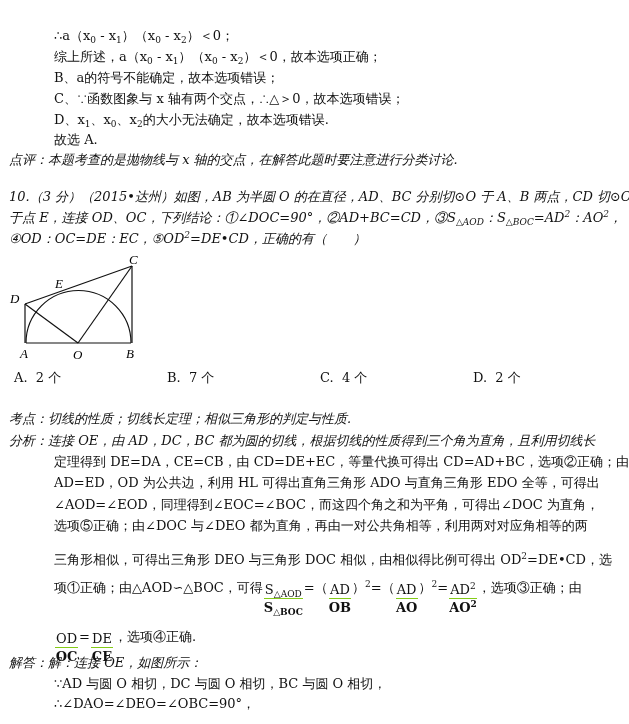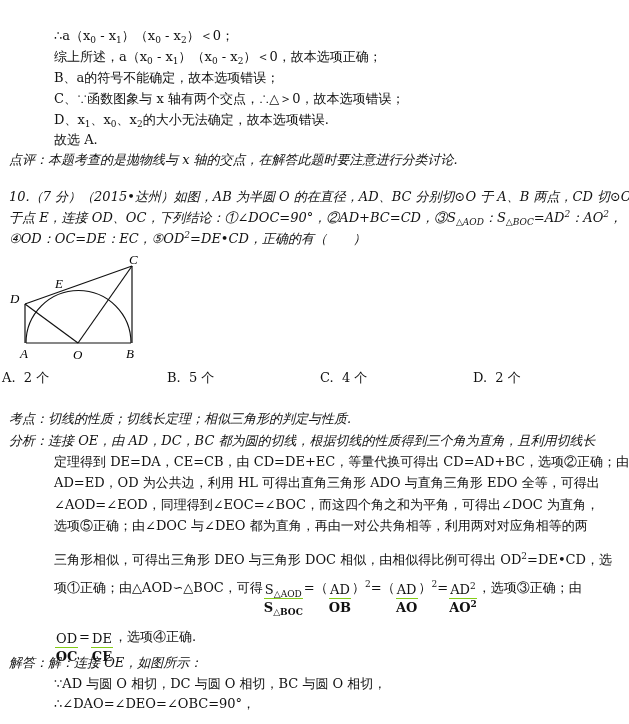--- a/index.html
+++ b/index.html
@@ -25,21 +25,21 @@
 
 <div class="line ind" style="top:69px">B、a的符号不能确定，故本选项错误；</div>
 <div class="line ind" style="top:90px">C、∵函数图象与 x 轴有两个交点，∴△＞0，故本选项错误；</div>
 
 <div class="line ind" style="top:111px"><span>D、x</span><sub>1</sub><span>、x</span><sub>0</sub><span>、x</span><sub>2</sub><span>的大小无法确定，故本选项错误.</span></div>
 
 <div class="line ind" style="top:131px">故选 A.</div>
 
 <div class="line lbl" style="top:151px"><span>点评：</span><span>本题考查的是抛物线与 x 轴的交点，在解答此题时要注意进行分类讨论.</span></div>
 
-<div class="line lbl" style="top:188px"><span>10.</span><span>（7 分）</span><span>（2015•达州）</span><span>如图，AB 为半圆 O 的在直径，AD、BC 分别切⊙O 于 A、B 两点，CD 切⊙O</span></div>
+<div class="line lbl" style="top:188px"><span>10.</span><span>（3 分）</span><span>（2015•达州）</span><span>如图，AB 为半圆 O 的在直径，AD、BC 分别切⊙O 于 A、B 两点，CD 切⊙O</span></div>
 
 <div class="line lbl" style="top:209px"><span>于点 E，连接 OD、OC，下列结论：①∠DOC=90°，②AD+BC=CD，③S</span><sub>△AOD</sub><span>：S</span><sub>△BOC</sub><span>=AD</span><sup>2</sup><span>：AO</span><sup>2</sup><span>，</span></div>
 
 <div class="line lbl" style="top:230px"><span>④OD：OC=DE：EC，⑤OD</span><sup>2</sup><span>=DE•CD，正确的有（　　）</span></div>
 
 <svg style="position:absolute;left:0;top:245px" width="160" height="120" viewBox="0 245 160 120">
   <g stroke="#111" stroke-width="1.2" fill="none">
     <line x1="26" y1="343" x2="131" y2="343"></line>
     <path d="M 26 343 A 52.5 52.5 0 0 1 131 343"></path>
     <line x1="25" y1="343" x2="25" y2="304"></line>
@@ -49,22 +49,22 @@
     <line x1="78" y1="343" x2="132" y2="266"></line>
   </g>
   <text x="129" y="264">C</text>
   <text x="55" y="288">E</text>
   <text x="10" y="303">D</text>
   <text x="20" y="358">A</text>
   <text x="73" y="359">O</text>
   <text x="126" y="358">B</text>
 </svg>
 
-<div class="choice" style="left:2px"><span>A.</span>&nbsp;&nbsp;<span>2 个</span></div>
-<div class="choice" style="left:167px"><span>B.</span>&nbsp;&nbsp;<span>5 个</span></div>
+<div class="choice" style="left:14px"><span>A.</span>&nbsp;&nbsp;<span>2 个</span></div>
+<div class="choice" style="left:167px"><span>B.</span>&nbsp;&nbsp;<span>7 个</span></div>
 <div class="choice" style="left:320px"><span>C.</span>&nbsp;&nbsp;<span>4 个</span></div>
 <div class="choice" style="left:473px"><span>D.</span>&nbsp;&nbsp;<span>2 个</span></div>
 
 <div class="line lbl" style="top:410px"><span>考点：</span><span>切线的性质；切线长定理；相似三角形的判定与性质.</span></div>
 
 <div class="line lbl" style="top:432px"><span>分析：</span><span>连接 OE，由 AD，DC，BC 都为圆的切线，根据切线的性质得到三个角为直角，且利用切线长</span></div>
 <div class="line ind" style="top:453px">定理得到 DE=DA，CE=CB，由 CD=DE+EC，等量代换可得出 CD=AD+BC，选项②正确；由</div>
 <div class="line ind" style="top:474px">AD=ED，OD 为公共边，利用 HL 可得出直角三角形 ADO 与直角三角形 EDO 全等，可得出</div>
 <div class="line ind" style="top:496px">∠AOD=∠EOD，同理得到∠EOC=∠BOC，而这四个角之和为平角，可得出∠DOC 为直角，</div>
 <div class="line ind" style="top:517px">选项⑤正确；由∠DOC 与∠DEO 都为直角，再由一对公共角相等，利用两对对应角相等的两</div>

